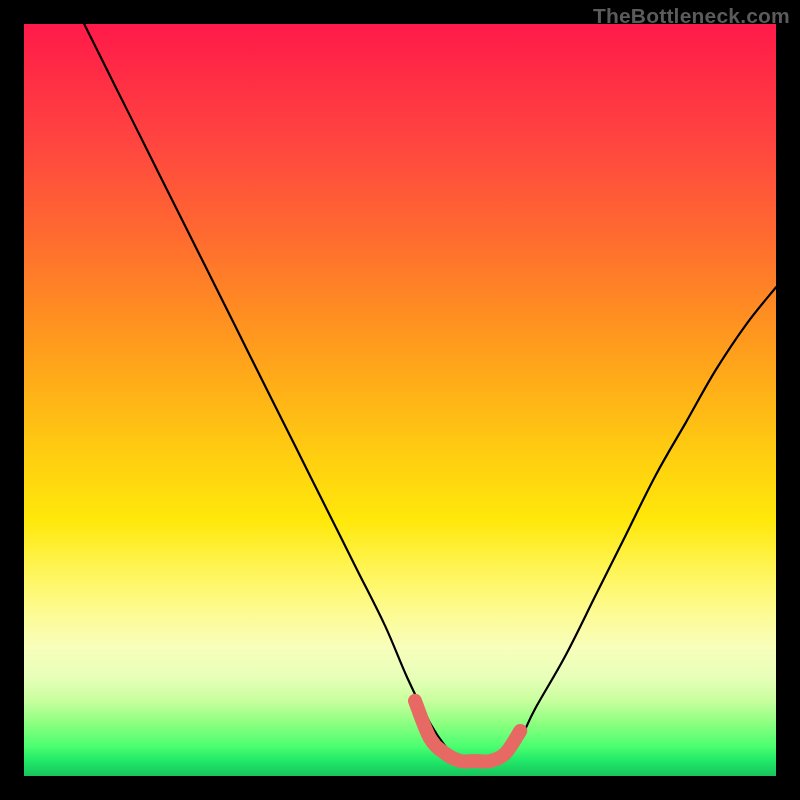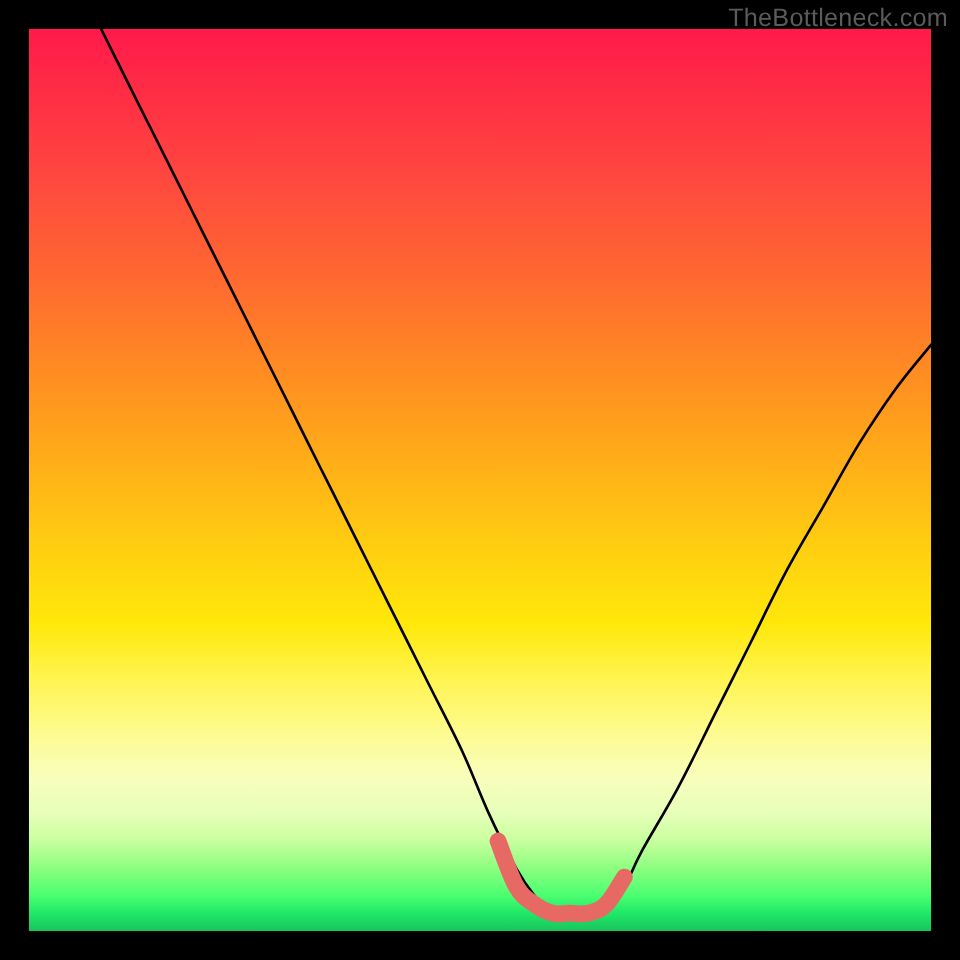--- a/index.html
+++ b/index.html
@@ -52,21 +52,21 @@
   .curve-svg {
     position: absolute;
     inset: 0;
   }
   .watermark {
     position: absolute;
     top: 4px;
     right: 10px;
     color: #5b5b5b;
     font-size: 21px;
-    font-weight: 400;
+    font-weight: 700;
     letter-spacing: 0.2px;
     user-select: none;
   }
 </style>
 </head>
 <body>
 
 <div class="frame">
 
   <div class="watermark">TheBottleneck.com</div>

